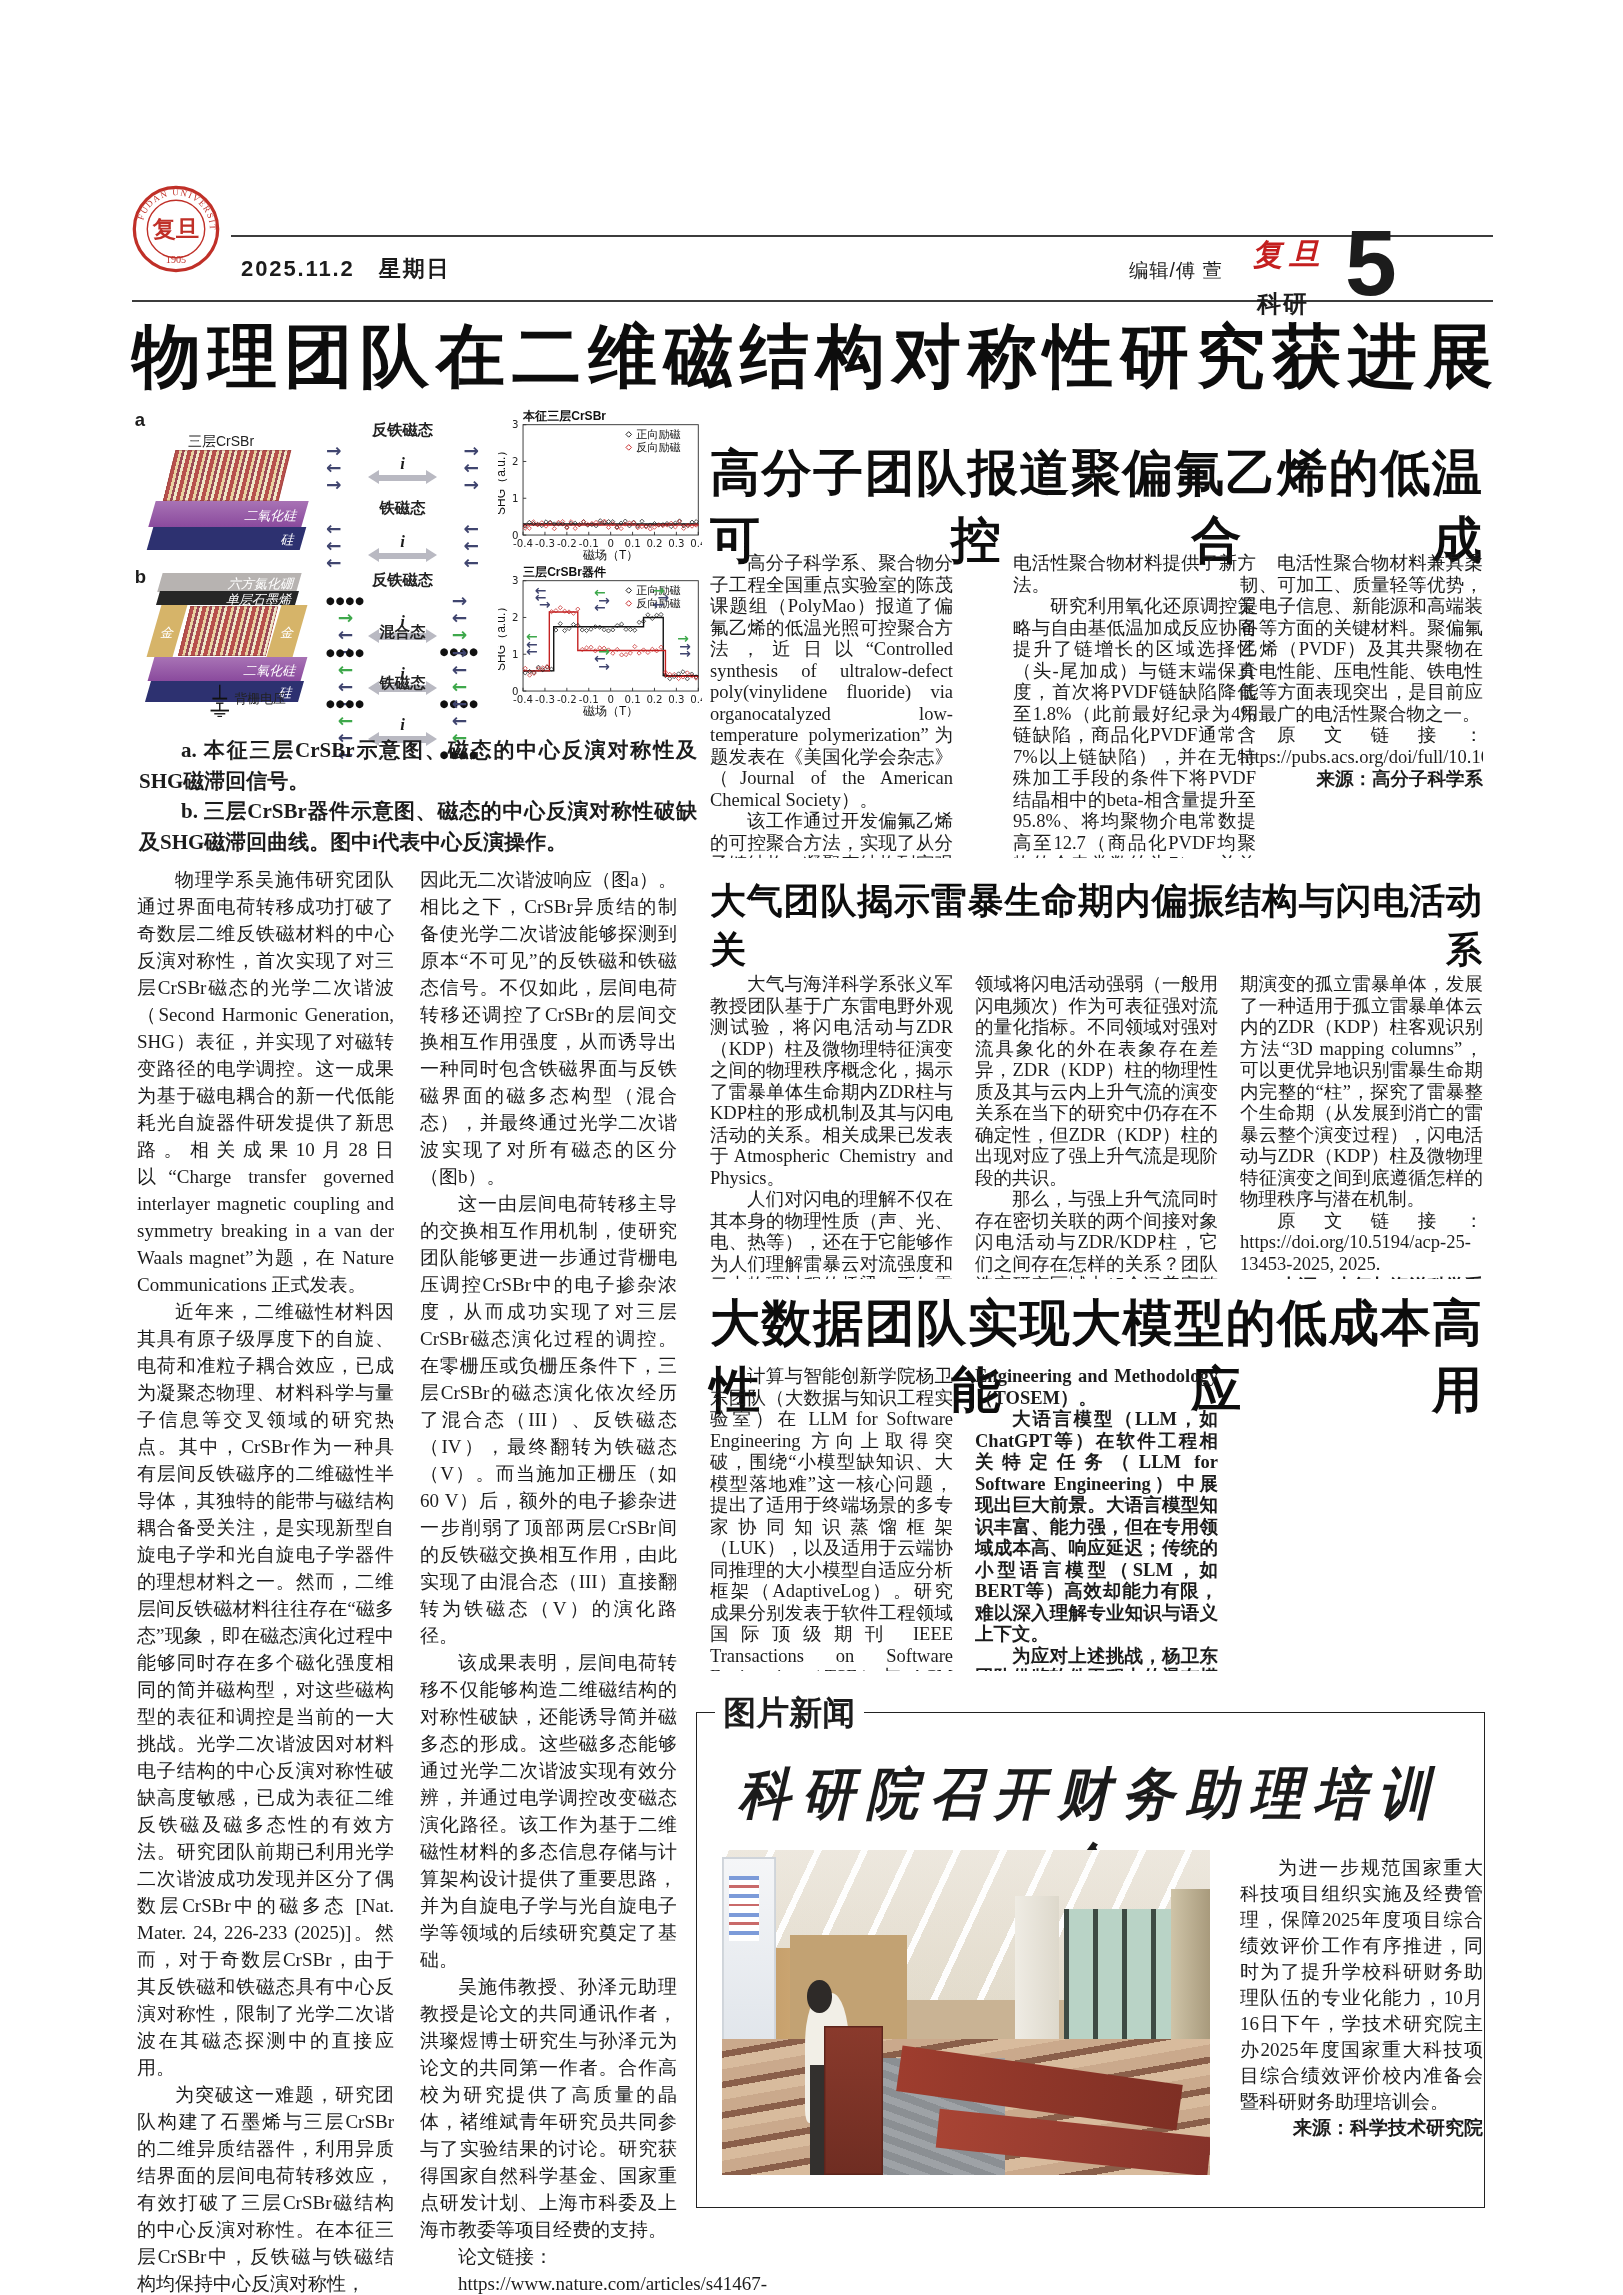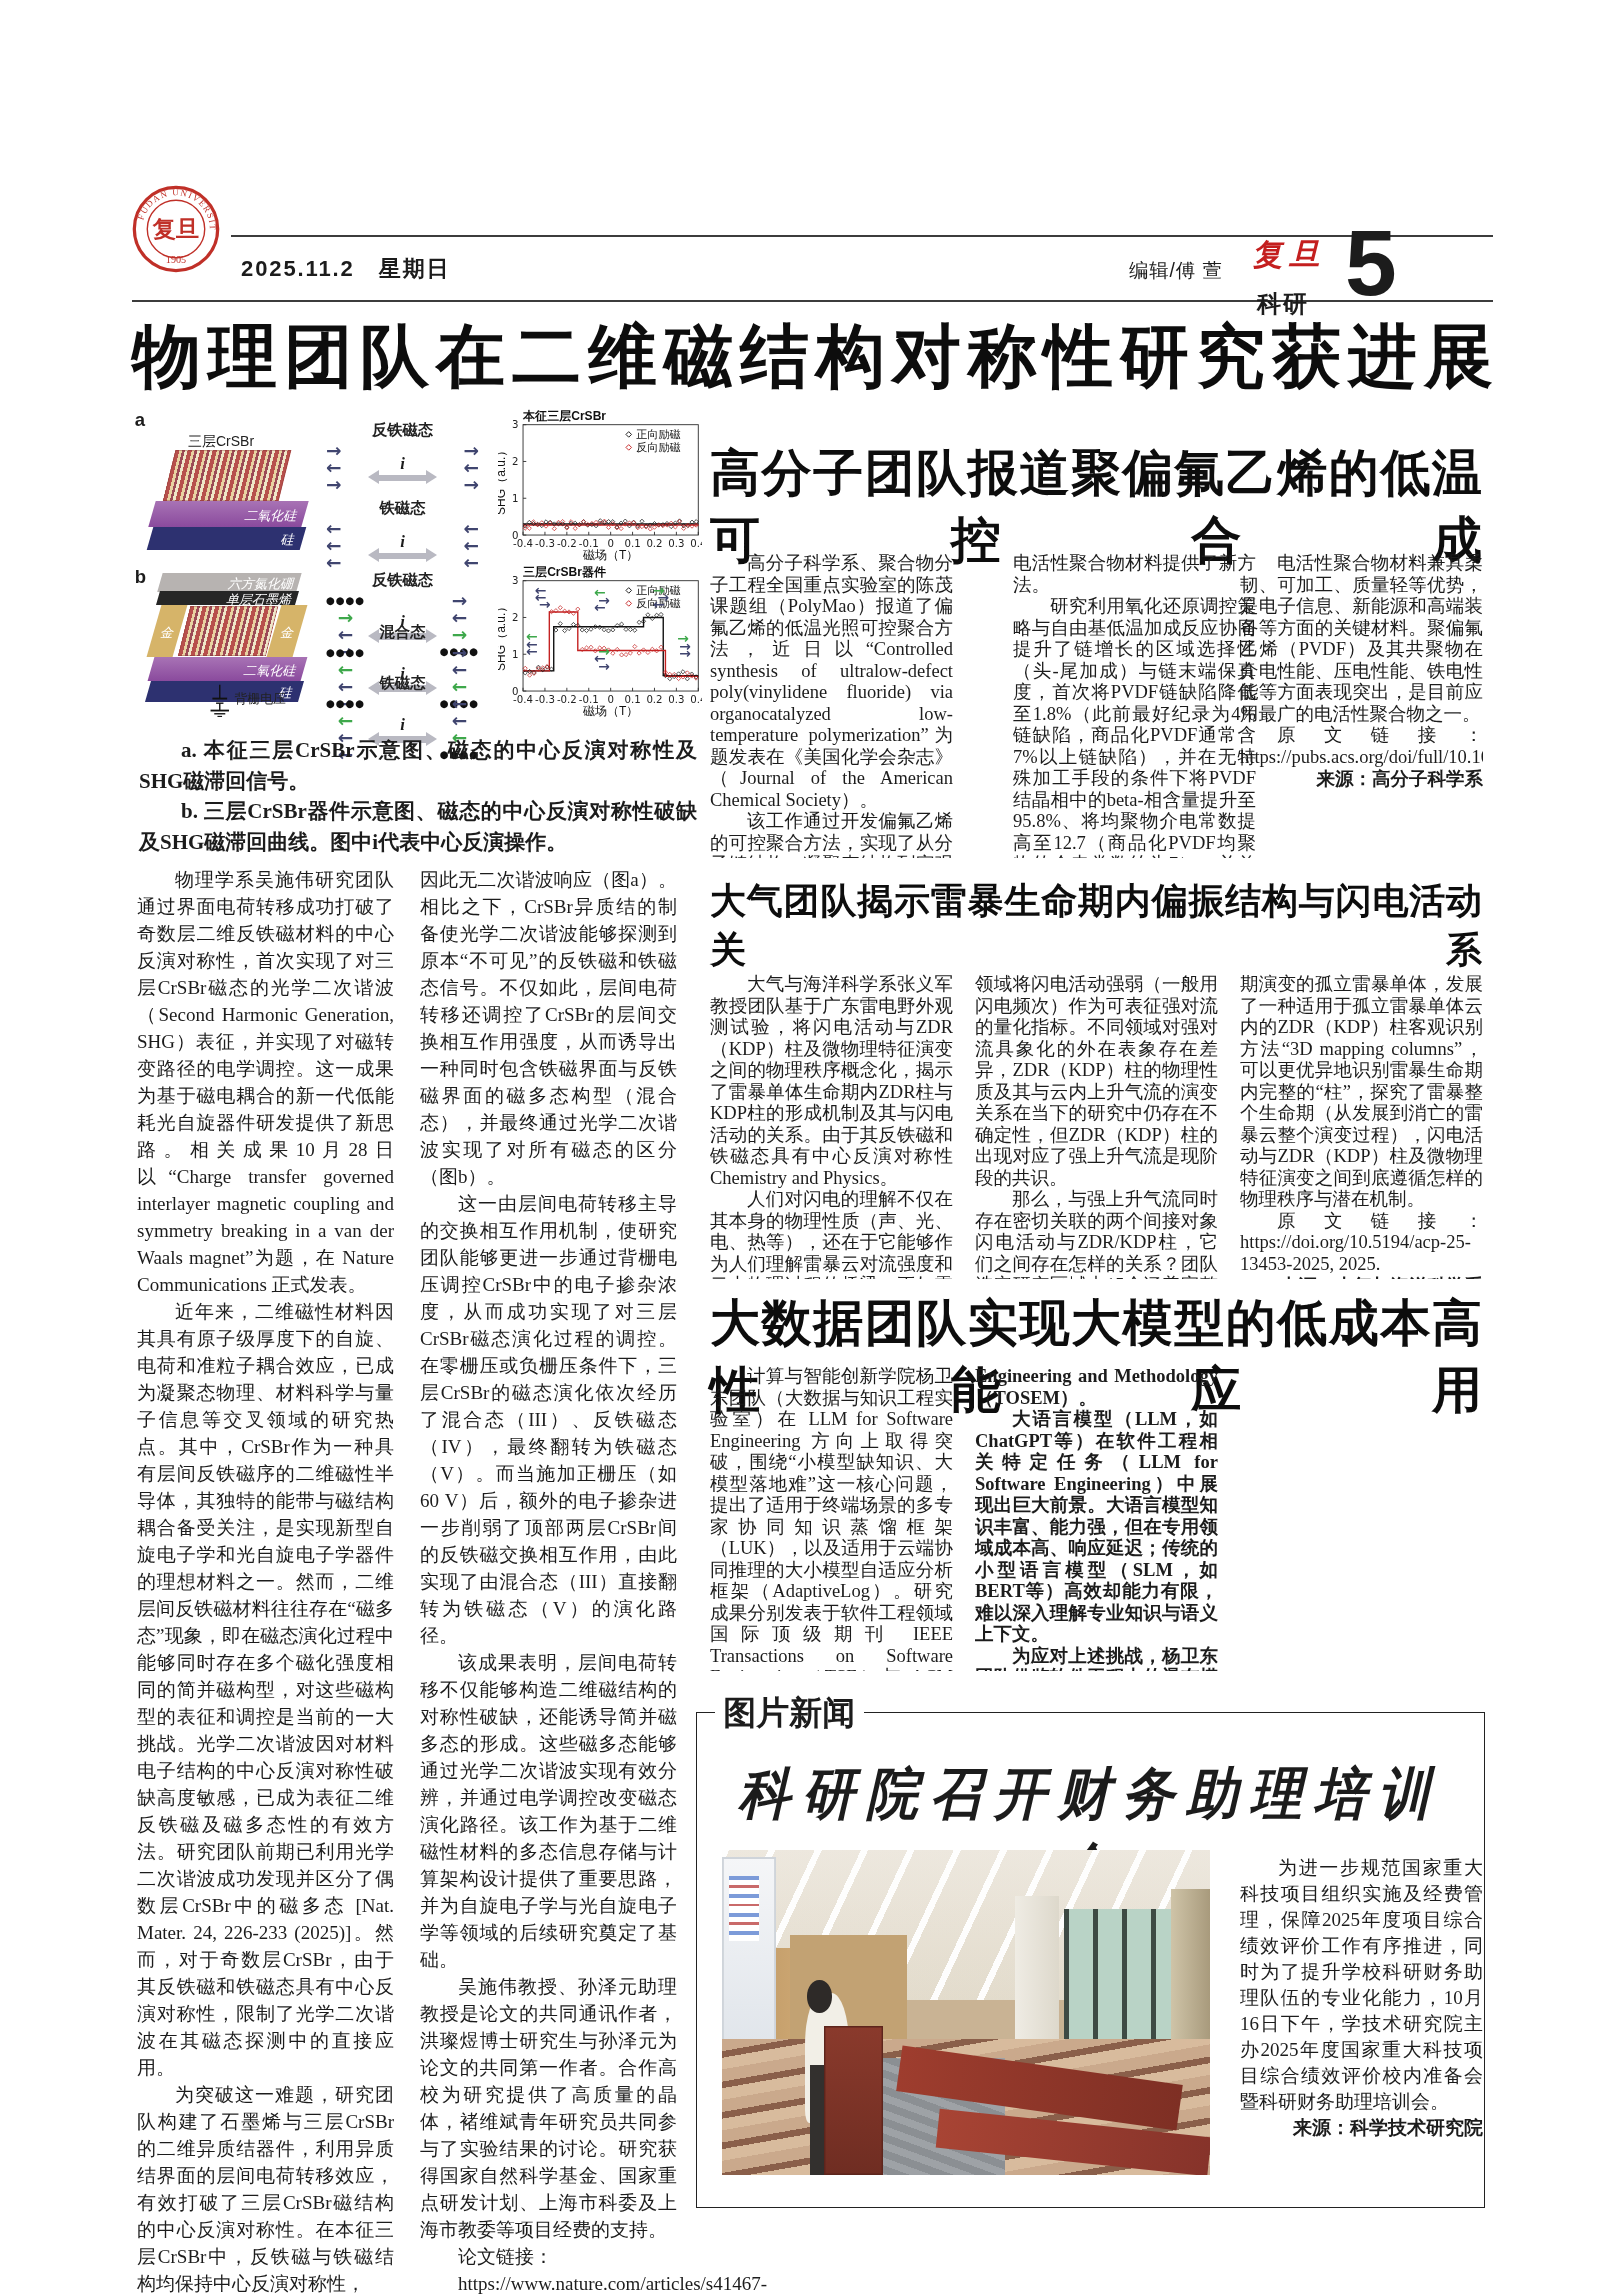--- a/index.html
+++ b/index.html
@@ -529,21 +529,21 @@
       <p class="para" style="text-indent: 2em;">研究利用氧化还原调控策略与自由基低温加成反应协同提升了链增长的区域选择性（头-尾加成）与链末端保真度，首次将PVDF链缺陷降低至1.8%（此前最好纪录为4%链缺陷，商品化PVDF通常含7%以上链缺陷），并在无特殊加工手段的条件下将PVDF结晶相中的beta-相含量提升至95.8%、将均聚物介电常数提高至12.7（商品化PVDF均聚物的介电常数约为7），并首次合成了</p>
     </div>
   <div class="col rcol" style="left:1240px;top:553px;width:243px;height:305px;overflow:hidden;">
       <p class="para" style="text-indent: 2em;">电活性聚合物材料兼具柔韧、可加工、质量轻等优势，是电子信息、新能源和高端装备等方面的关键材料。聚偏氟乙烯（PVDF）及其共聚物在介电性能、压电性能、铁电性能等方面表现突出，是目前应用最广的电活性聚合物之一。</p>
       <p class="para link" style="text-indent: 2em;">原文链接：https://pubs.acs.org/doi/full/10.1021/jacs.5c14385</p>
       <p class="para" style="text-align: right; font-weight: bold; font-family: &quot;Liberation Sans&quot;, &quot;DejaVu Sans&quot;, sans-serif;">来源：高分子科学系</p>
     </div>
 
   <div class="abs headline sub-headline" style="left:710px;top:877px;width:772px;font-size:36px;">大气团队揭示雷暴生命期内偏振结构与闪电活动关系</div>
   <div class="col rcol" style="left:710px;top:974px;width:243px;height:305px;overflow:hidden;">
-      <p class="para" style="text-indent: 2em;">大气与海洋科学系张义军教授团队基于广东雷电野外观测试验，将闪电活动与ZDR（KDP）柱及微物理特征演变之间的物理秩序概念化，揭示了雷暴单体生命期内ZDR柱与KDP柱的形成机制及其与闪电活动的关系。由于其反铁磁和铁磁态具有中心反演对称性 Chemistry and Physics。</p>
+      <p class="para" style="text-indent: 2em;">大气与海洋科学系张义军教授团队基于广东雷电野外观测试验，将闪电活动与ZDR（KDP）柱及微物理特征演变之间的物理秩序概念化，揭示了雷暴单体生命期内ZDR柱与KDP柱的形成机制及其与闪电活动的关系。相关成果已发表于Atmospheric Chemistry and Physics。</p>
       <p class="para" style="text-indent: 2em;">人们对闪电的理解不仅在其本身的物理性质（声、光、电、热等），还在于它能够作为人们理解雷暴云对流强度和云内物理过程的桥梁。正如雷暴电学</p>
     </div>
   <div class="col rcol" style="left:975px;top:974px;width:243px;height:305px;overflow:hidden;">
       <p class="para">领域将闪电活动强弱（一般用闪电频次）作为可表征强对流的量化指标。不同领域对强对流具象化的外在表象存在差异，ZDR（KDP）柱的物理性质及其与云内上升气流的演变关系在当下的研究中仍存在不确定性，但ZDR（KDP）柱的出现对应了强上升气流是现阶段的共识。</p>
       <p class="para" style="text-indent: 2em;">那么，与强上升气流同时存在密切关联的两个间接对象闪电活动与ZDR/KDP柱，它们之间存在怎样的关系？团队选定研究区域内15个涵盖完整生命</p>
     </div>
   <div class="col rcol" style="left:1240px;top:974px;width:243px;height:305px;overflow:hidden;">
       <p class="para">期演变的孤立雷暴单体，发展了一种适用于孤立雷暴单体云内的ZDR（KDP）柱客观识别方法“3D mapping columns”，可以更优异地识别雷暴生命期内完整的“柱”，探究了雷暴整个生命期（从发展到消亡的雷暴云整个演变过程），闪电活动与ZDR（KDP）柱及微物理特征演变之间到底遵循怎样的物理秩序与潜在机制。</p>
       <p class="para link" style="text-indent: 2em;">原文链接：https://doi.org/10.5194/acp-25-13453-2025, 2025.</p>
       <p class="para" style="text-align: right; font-weight: bold; font-family: &quot;Liberation Sans&quot;, &quot;DejaVu Sans&quot;, sans-serif;">来源：大气与海洋科学系</p>

